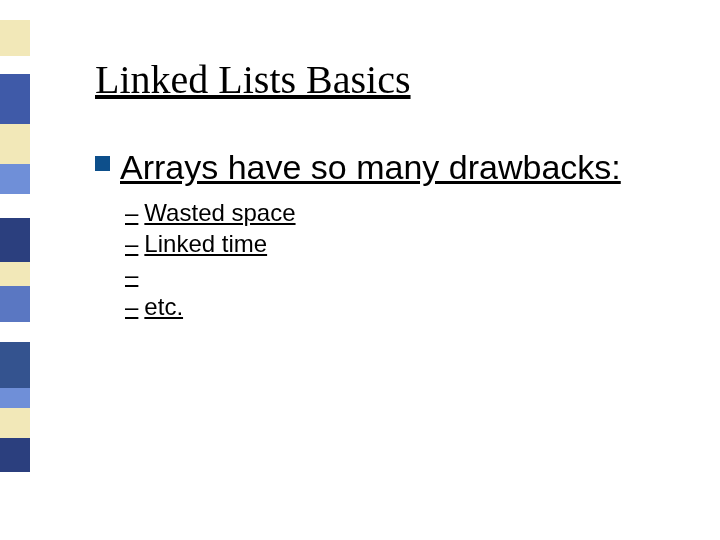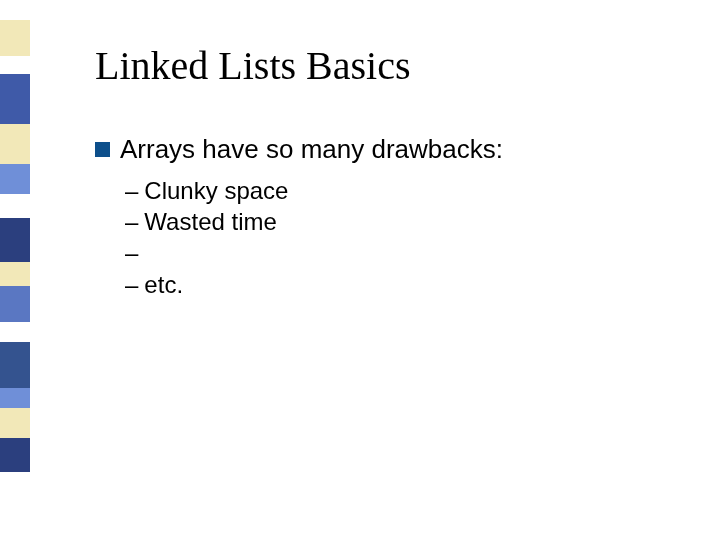--- a/index.html
+++ b/index.html
@@ -25,35 +25,36 @@
     flex-direction: column;
   }
   .sidebar div {
     width: 30px;
     flex: 0 0 auto;
   }
 
   .slide {
     position: absolute;
     left: 95px;
-    top: 42px;
+    top: 56px;
     right: 40px;
+    text-decoration: underline;
   }
 
   .title {
     font-family: "Times New Roman", Times, serif;
     font-size: 40px;
     font-weight: 400;
     margin-bottom: 45px;
   }
 
   .bullet-l1 {
     display: flex;
     align-items: flex-start;
-    font-size: 26px;
+    font-size: 34px;
     margin-bottom: 10px;
   }
   .bullet-l1 .sq {
     width: 15px;
     height: 15px;
     background: #0d4f8b; 
     margin-right: 10px;
     margin-top: 8px;
     flex: 0 0 auto;
   }
@@ -100,25 +101,25 @@
   <div class="title">Linked Lists Basics</div>
 
   <div class="bullet-l1">
     <span class="sq"></span>
     <span>Arrays have so many drawbacks:</span>
   </div>
 
   <div class="sub">
     <div class="sub-item">
       <span class="dash">–</span>
-      <span class="txt">Clunky space</span>
+      <span class="txt">Wasted space</span>
     </div>
     <div class="sub-item">
       <span class="dash">–</span>
-      <span class="txt">Wasted time</span>
+      <span class="txt">Linked time</span>
     </div>
     <div class="sub-item">
       <span class="dash">–</span>
     </div>
     <div class="sub-item">
       <span class="dash">–</span>
       <span class="txt">etc.</span>
     </div>
   </div>
 </div>

